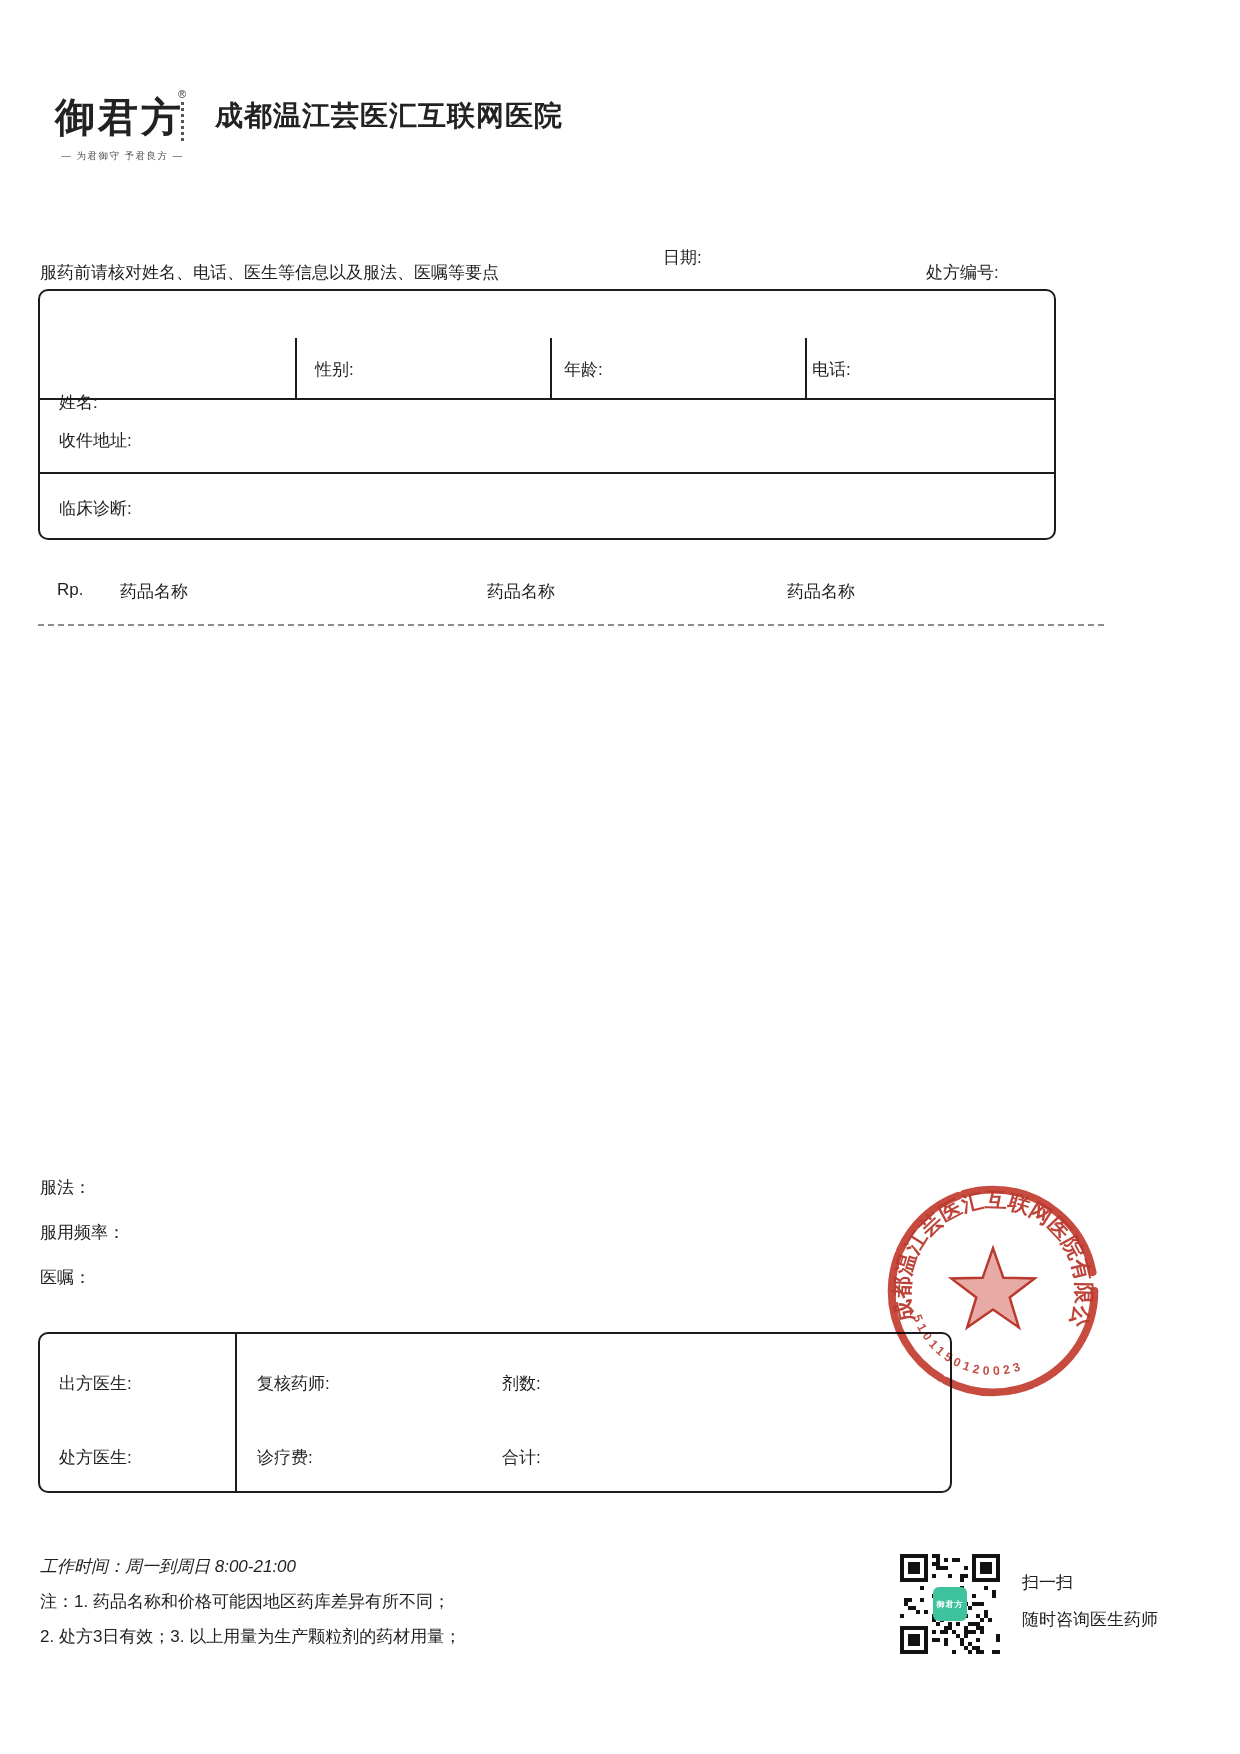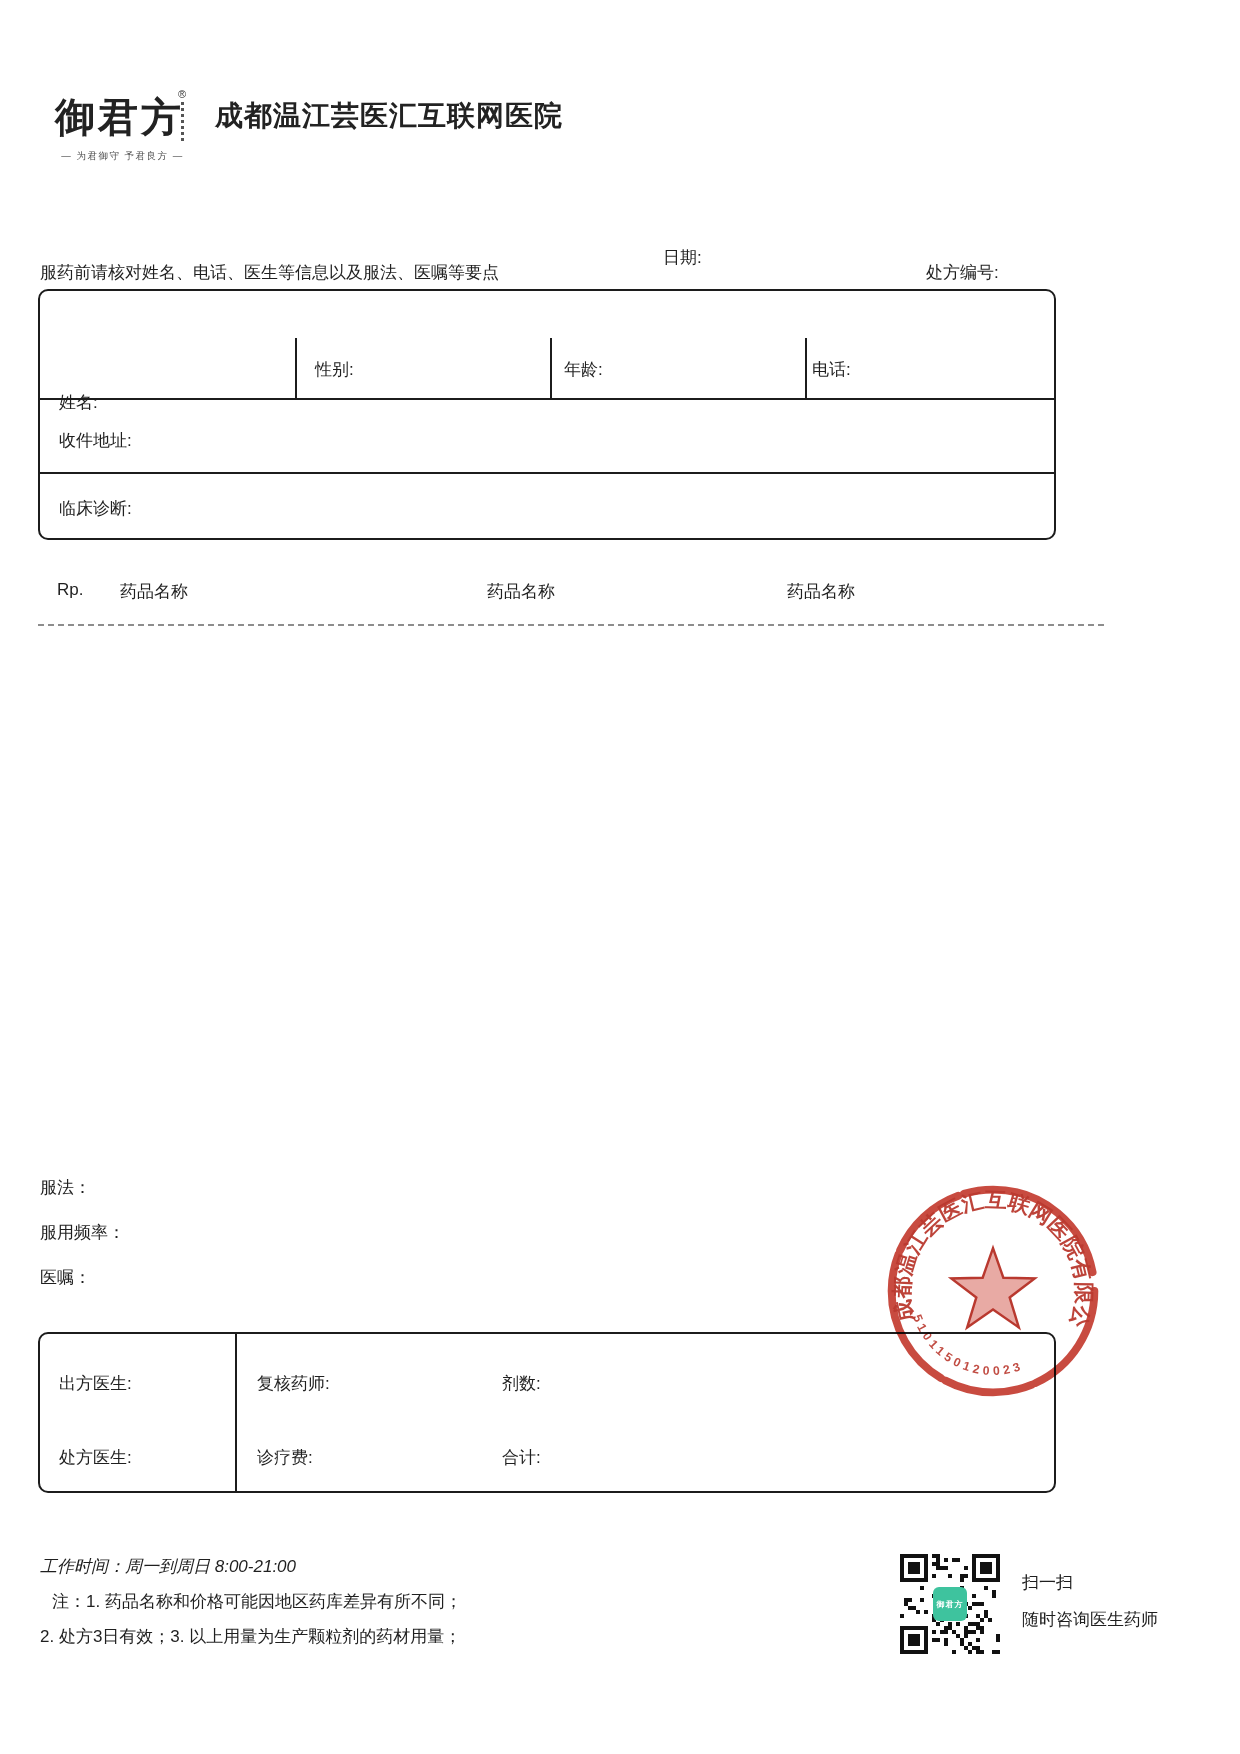--- a/index.html
+++ b/index.html
@@ -32,30 +32,30 @@
   .rp-col2 { left:487px; top:580px; font-size:17px; }
   .rp-col3 { left:787px; top:580px; font-size:17px; }
   .dashed-sep { left:38px; top:624px; width:1066px; border-top:2px dashed #8d8d8d; }
 
   
   .usage-method { left:40px; top:1176px; font-size:17px; }
   .usage-freq { left:40px; top:1221px; font-size:17px; }
   .usage-advice { left:40px; top:1266px; font-size:17px; }
 
   
-  .sign-box { left:38px; top:1332px; width:1018px; height:161px; border:2px solid #1c1c1c; border-radius:10px; }
+  .sign-box { left:38px; top:1332px; width:914px; height:161px; border:2px solid #1c1c1c; border-radius:10px; }
   .sb-div { position:absolute; left:195px; top:0; width:2px; height:100%; background:#1c1c1c; }
   .sb-label { position:absolute; font-size:17px; }
 
   
   .stamp { left:876px; top:1174px; width:234px; height:234px; mix-blend-mode:multiply; opacity:.93; }
 
   
   .hours { left:40px; top:1555px; font-size:17px;font-style:italic; }
-  .note1 { left:40px; top:1590px; font-size:17px;margin-left:12px; }
+  .note1 { left:40px; top:1590px; font-size:17px; }
   .note2 { left:40px; top:1625px; font-size:17px; }
   .qr-wrap { left:898px; top:1552px; width:104px; height:104px; }
   .qr-center { position:absolute; left:35px; top:35px; width:34px; height:34px; background:#3ec39e; border-radius:6px;
       display:flex; align-items:center; justify-content:center; color:#fff; font-size:8px; font-weight:700; letter-spacing:1px; }
   .qr-title { left:1022px; top:1571px; font-size:17px; }
   .qr-sub { left:1022px; top:1608px; font-size:17px; }
 </style>
 </head>
 <body>
 

